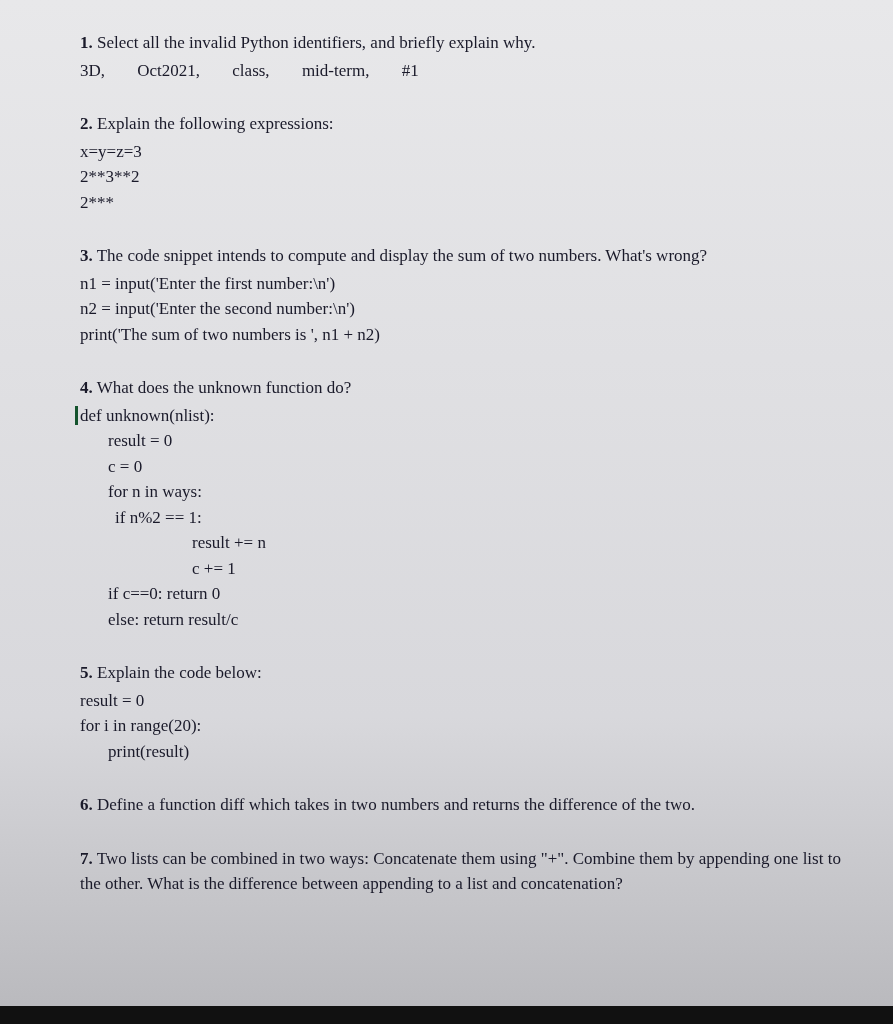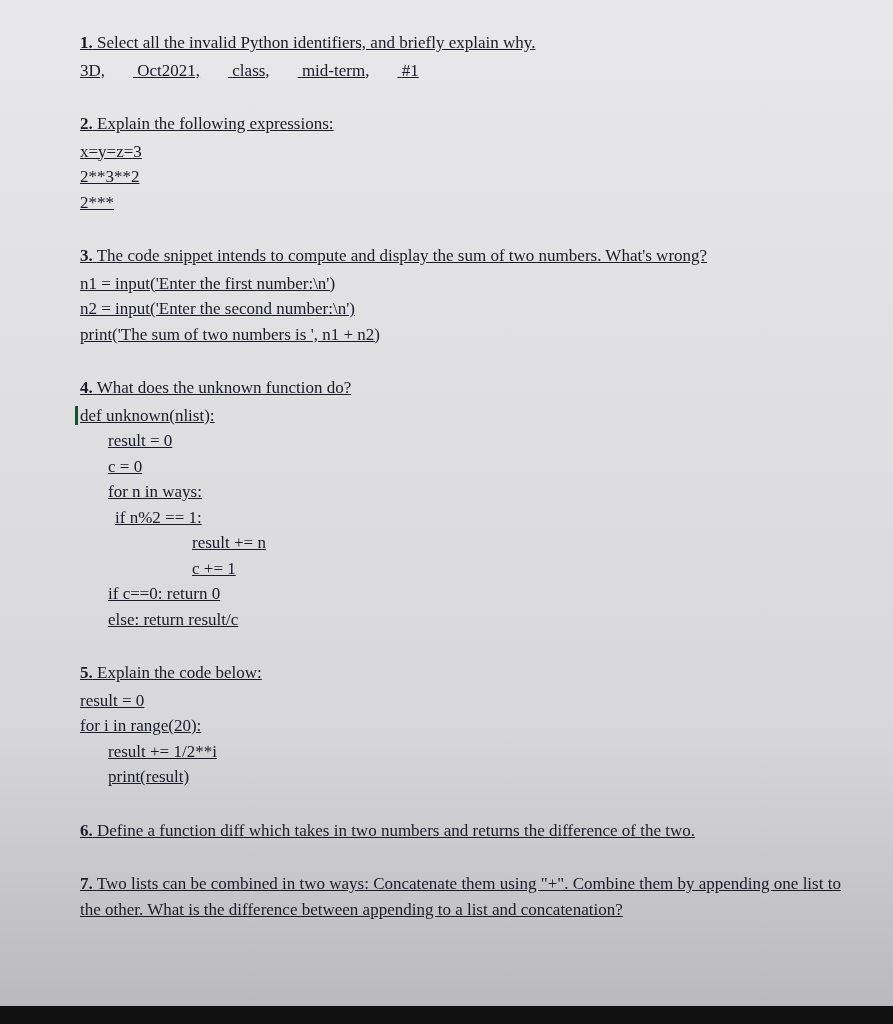--- a/index.html
+++ b/index.html
@@ -8,21 +8,20 @@
     background: linear-gradient(to bottom, #e8e8ea 0%, #d8d8dc 70%, #b8b8bc 100%);
     font-family: "Times New Roman", Times, serif;
     color: #1a1a2a;
     width: 893px;
     height: 1024px;
     box-sizing: border-box;
     position: relative;
   }
   .page {
     padding: 30px 50px 30px 80px;
-    text-decoration: underline;
   }
   .question {
     margin-bottom: 28px;
     font-size: 17px;
     line-height: 1.5;
   }
   .prompt {
     margin-bottom: 2px;
   }
   .bold-num {
@@ -107,21 +106,20 @@
     <div class="code-line indent1">else: return result/c</div>
   </div>
 
   <div class="question">
     <div class="prompt">
       <span class="bold-num">5.</span>
       <span>Explain the code below:</span>
     </div>
     <div class="code-line">result = 0</div>
     <div class="code-line">for i in range(20):</div>
-    <div class="code-line indent1">result += 1/2**i</div>
     <div class="code-line indent1">print(result)</div>
   </div>
 
   <div class="question">
     <div class="prompt">
       <span class="bold-num">6.</span>
       <span>Define a function diff which takes in two numbers and returns the difference of the two.</span>
     </div>
   </div>
 

